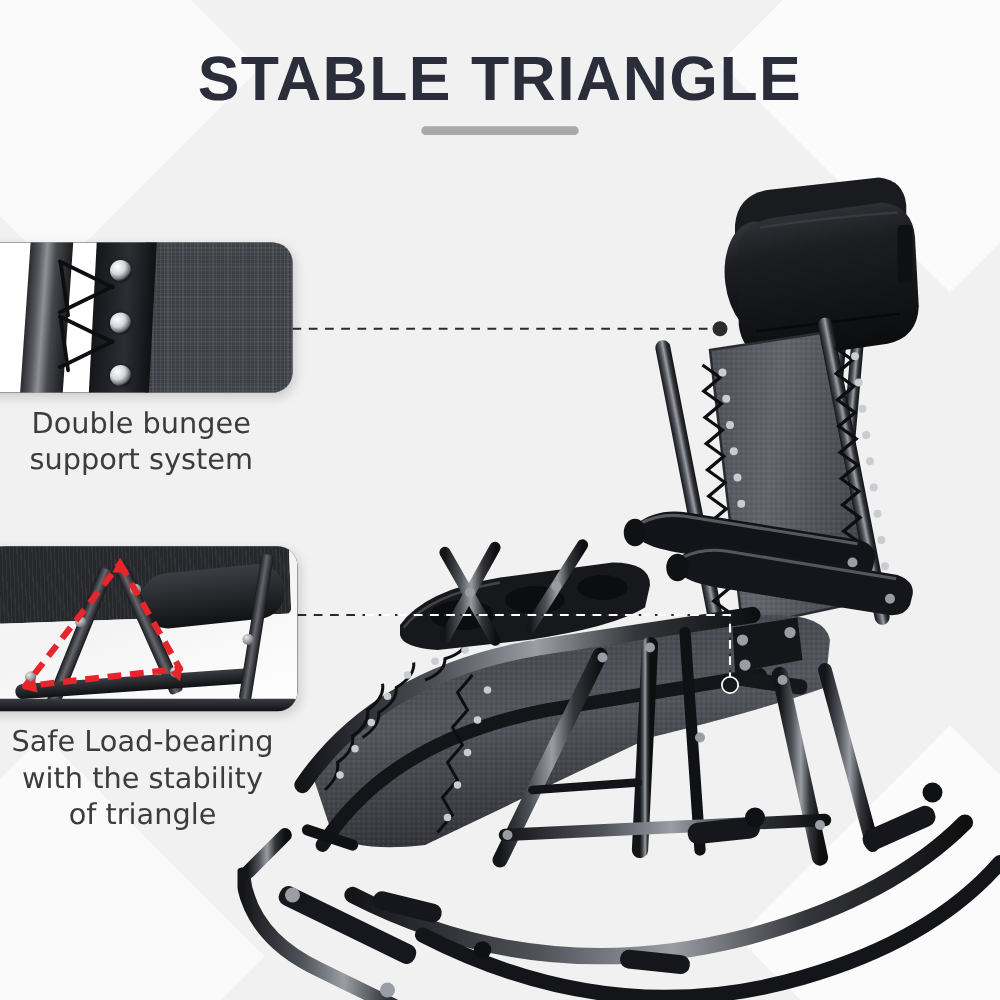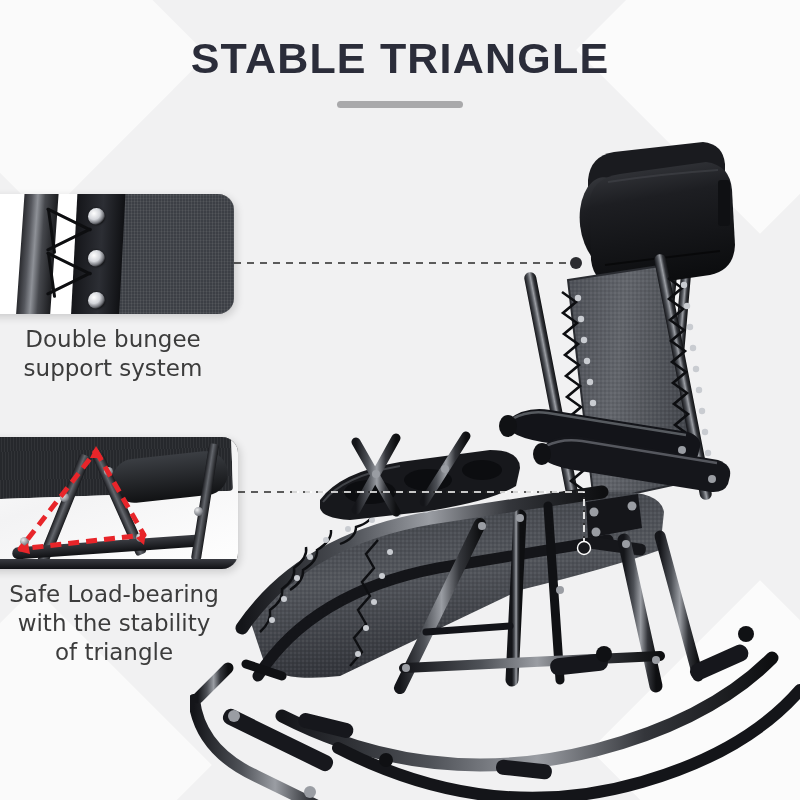--- a/index.html
+++ b/index.html
@@ -13,21 +13,21 @@
   
   .bg-wedge{position:absolute;pointer-events:none;}
   .bg-wedge.tl{top:-60px;left:-70px;width:230px;height:230px;background:#fafafa;transform:rotate(45deg);}
   .bg-wedge.tr{top:-80px;right:-90px;width:260px;height:260px;background:#fbfbfb;transform:rotate(45deg);}
   .bg-wedge.bl{bottom:-90px;left:-90px;width:250px;height:250px;background:#fafafa;transform:rotate(45deg);}
   .bg-wedge.br{bottom:-70px;right:-80px;width:240px;height:240px;background:#fbfbfb;transform:rotate(45deg);}
 
   
   .title{
     position:absolute;top:34px;left:0;width:800px;text-align:center;
-    font-size:43px;font-weight:bold;letter-spacing:1.2px;color:#2b2d3a;
+    font-size:50px;font-weight:bold;letter-spacing:1.2px;color:#2b2d3a;
     font-family:"Liberation Sans","DejaVu Sans",sans-serif;
   }
   .title-divider{
     position:absolute;top:101px;left:337px;width:126px;height:7px;
     border-radius:4px;background:#a9a9ab;
   }
 
   
   .callout{position:absolute;}
   .callout .photo{

